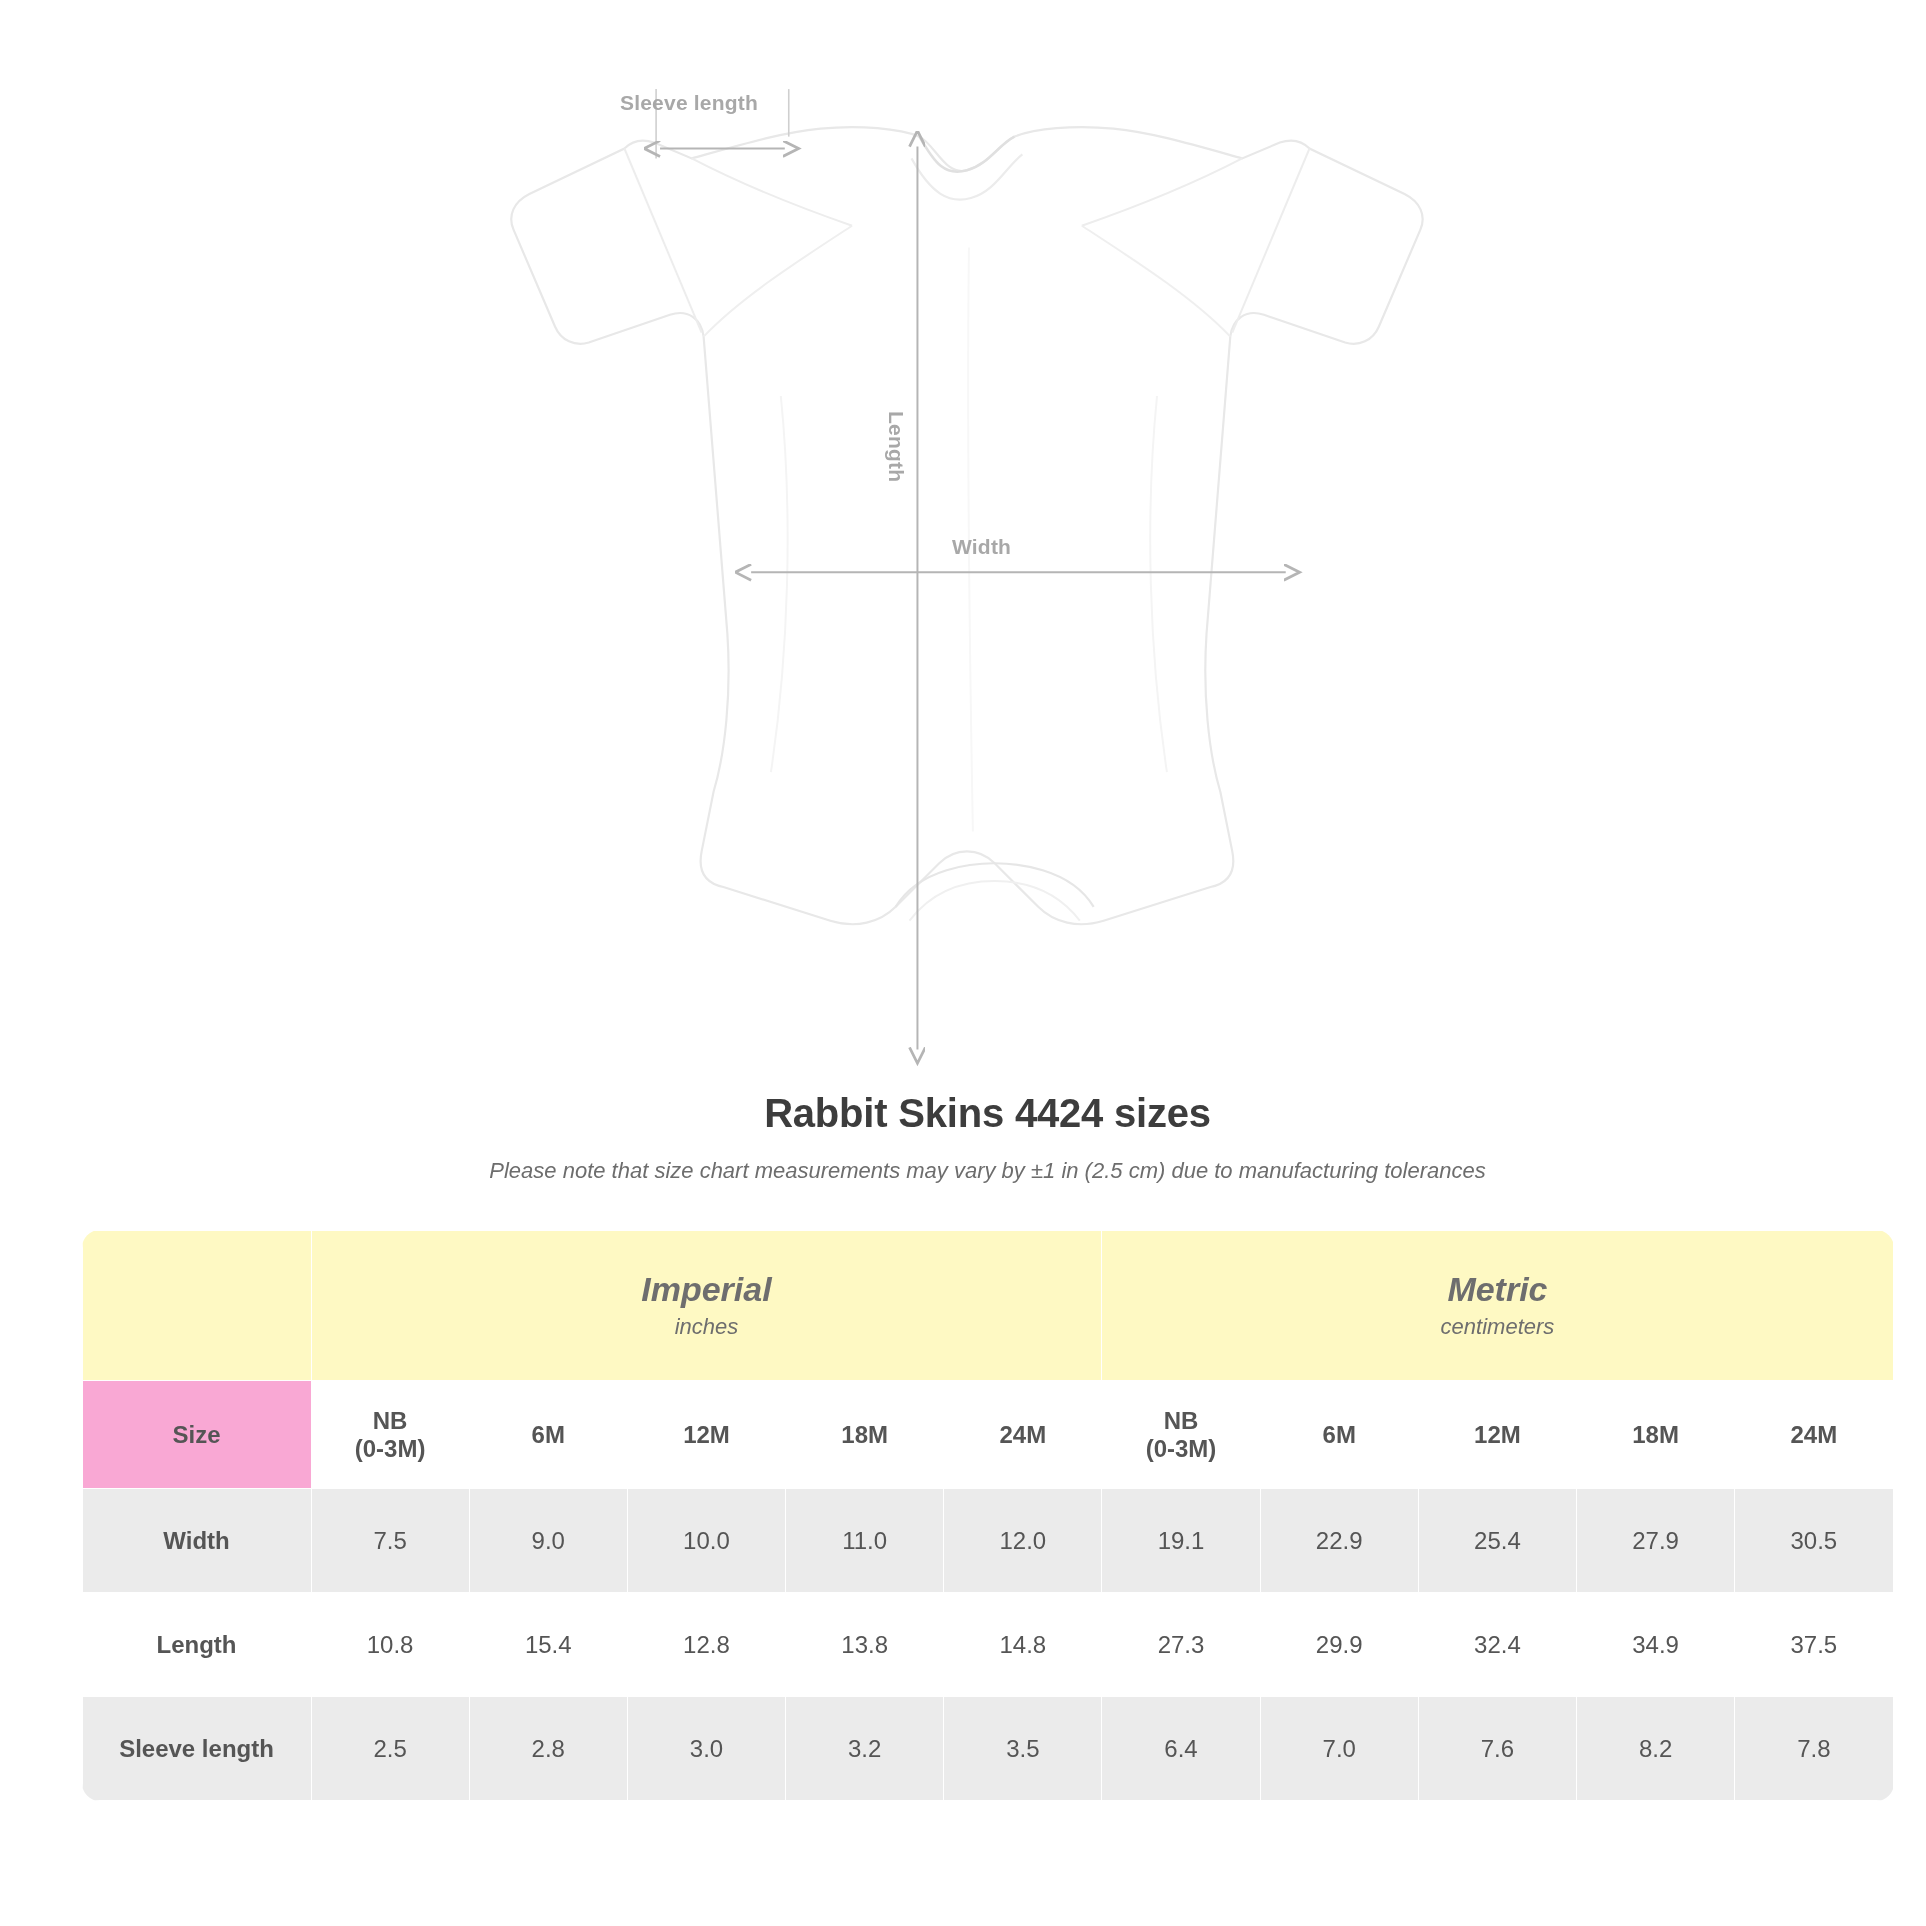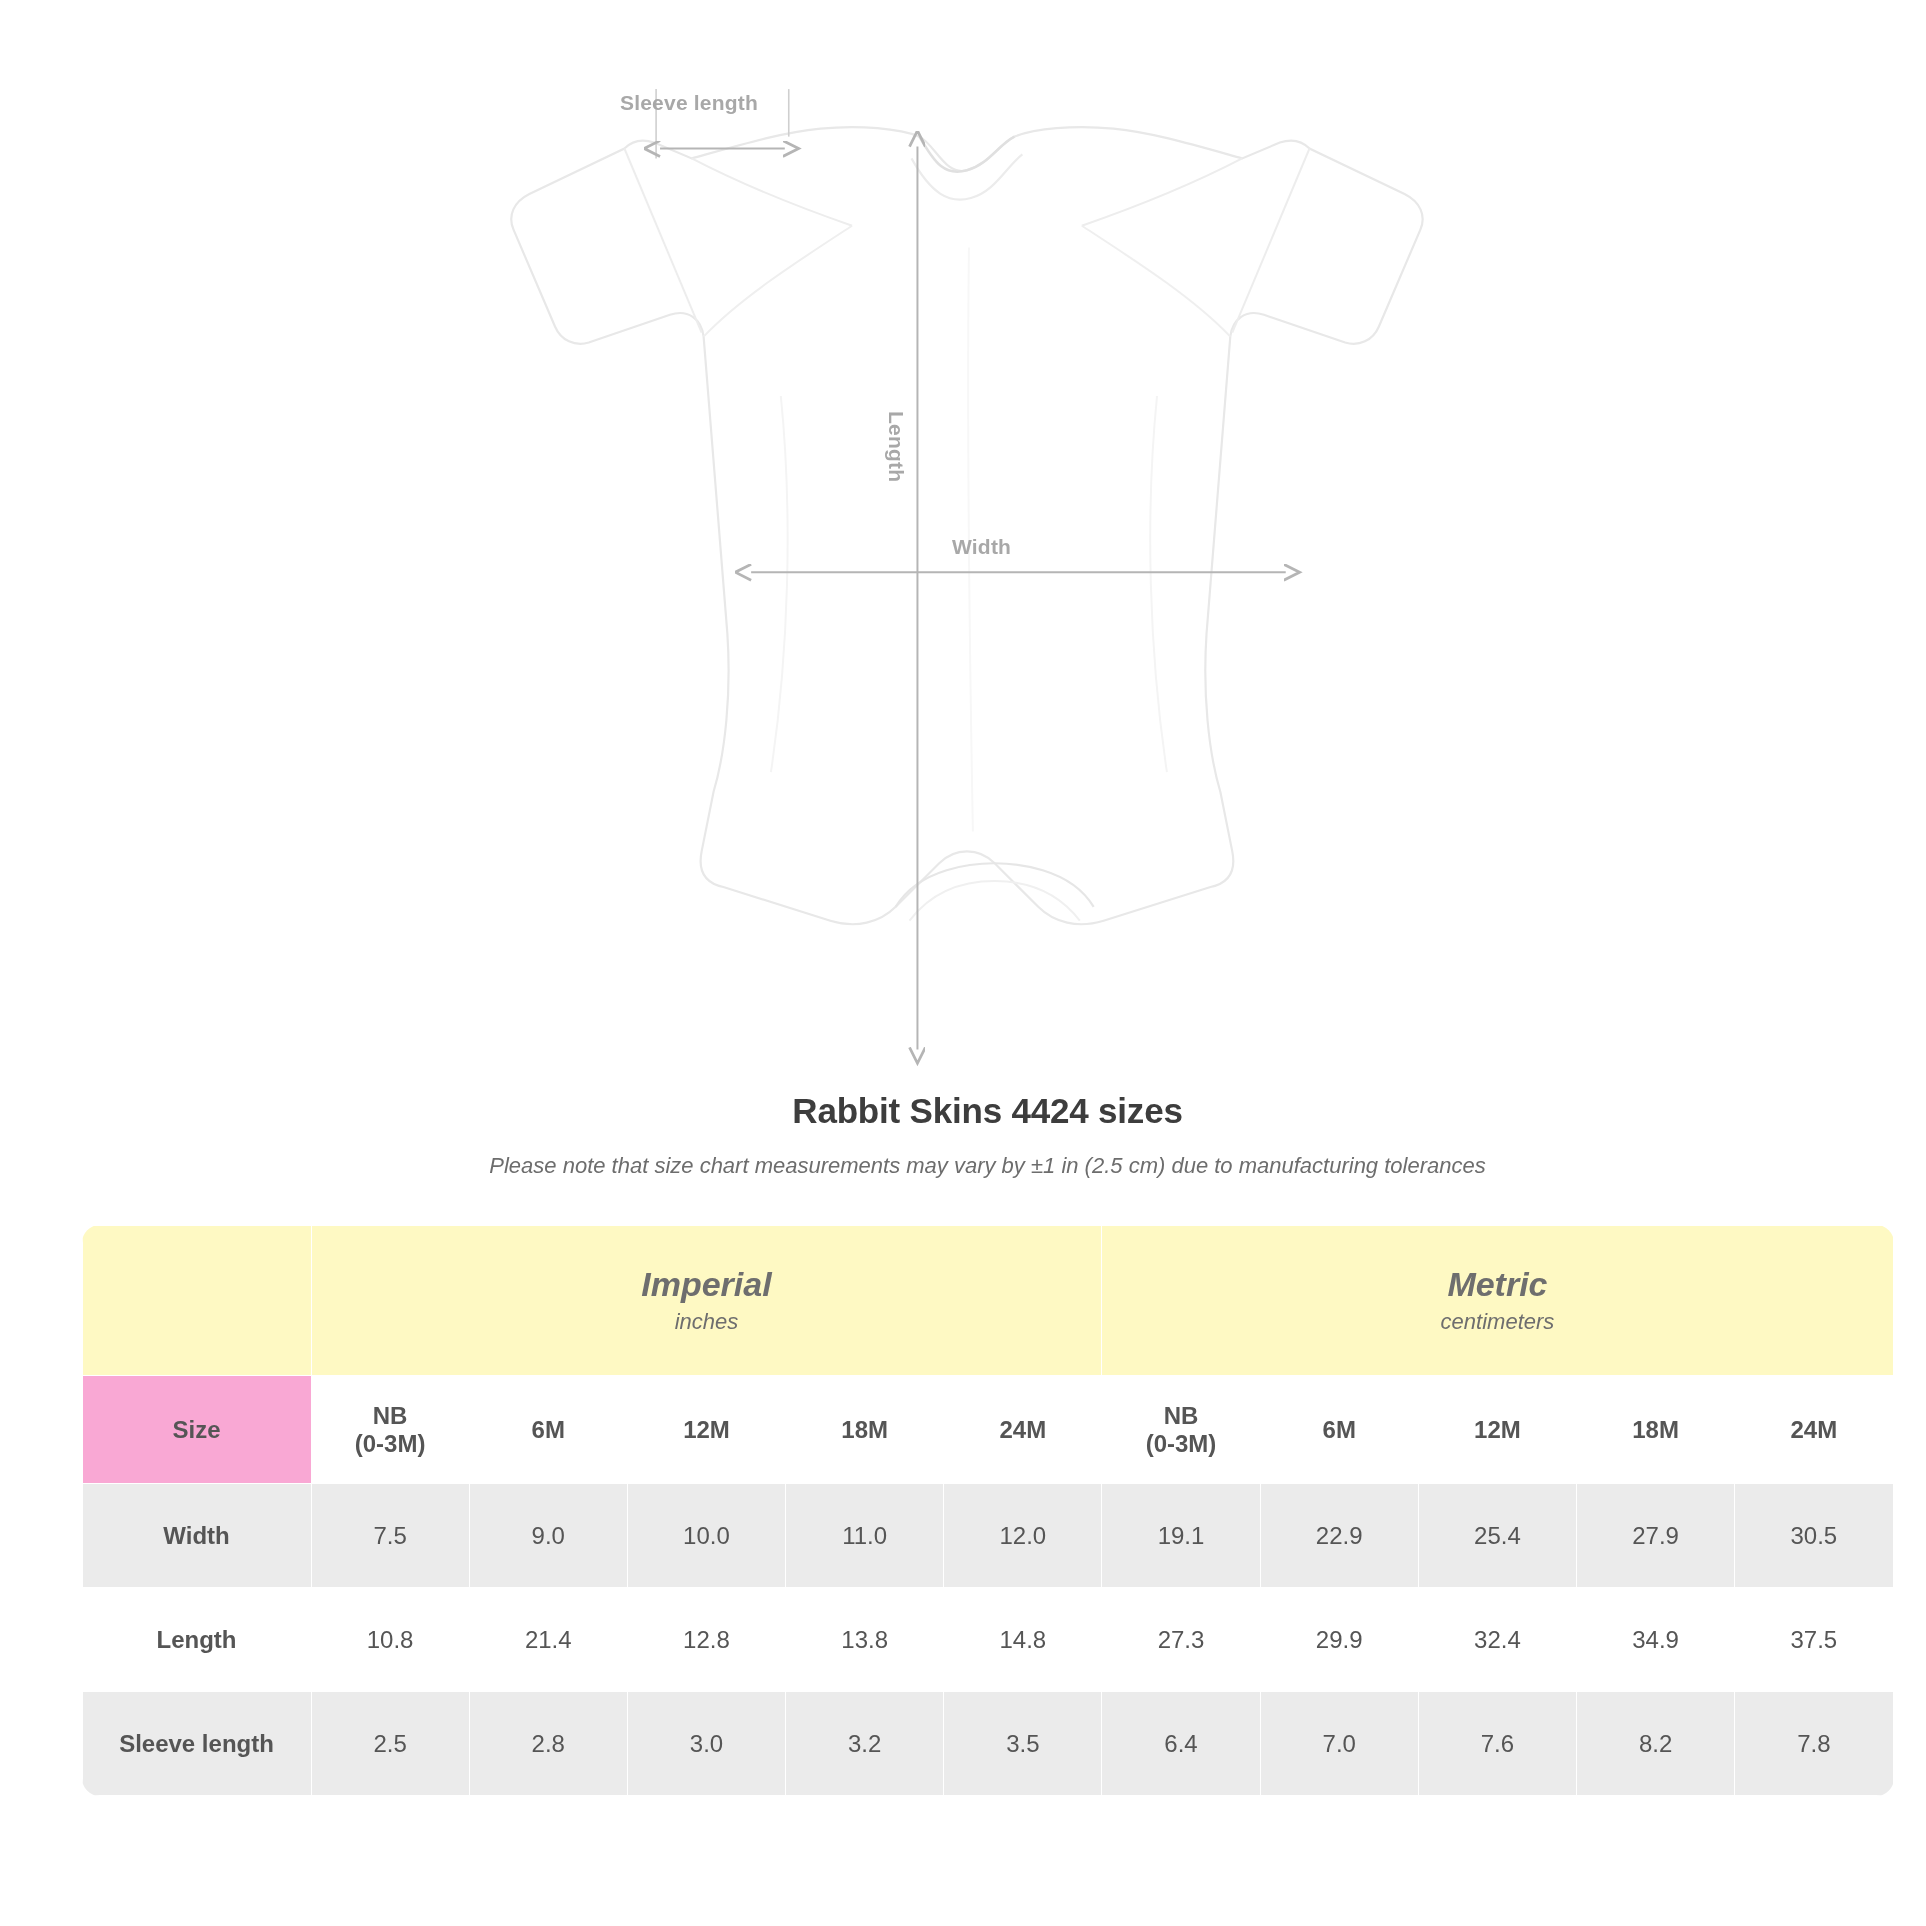--- a/index.html
+++ b/index.html
@@ -46,21 +46,21 @@
   .label-length {
     left: 860px;
     top: 411px;
     transform: rotate(90deg);
     transform-origin: left top;
   }
 
   
   .chart-title {
     text-align: center;
-    font-size: 35px;
+    font-size: 40px;
     font-weight: bold;
     color: #3d3d3d;
     margin: 0;
     padding-top: 2px;
     letter-spacing: -0.2px;
   }
   .chart-note {
     text-align: center;
     font-size: 22px;
     font-style: italic;
@@ -287,21 +287,21 @@
           <td>19.1</td>
           <td>22.9</td>
           <td>25.4</td>
           <td>27.9</td>
           <td>30.5</td>
         </tr>
 
         <tr class="data-row plain">
           <td class="row-label col-first">Length</td>
           <td>10.8</td>
-          <td>21.4</td>
+          <td>15.4</td>
           <td>12.8</td>
           <td>13.8</td>
           <td>14.8</td>
           <td>27.3</td>
           <td>29.9</td>
           <td>32.4</td>
           <td>34.9</td>
           <td>37.5</td>
         </tr>
 

